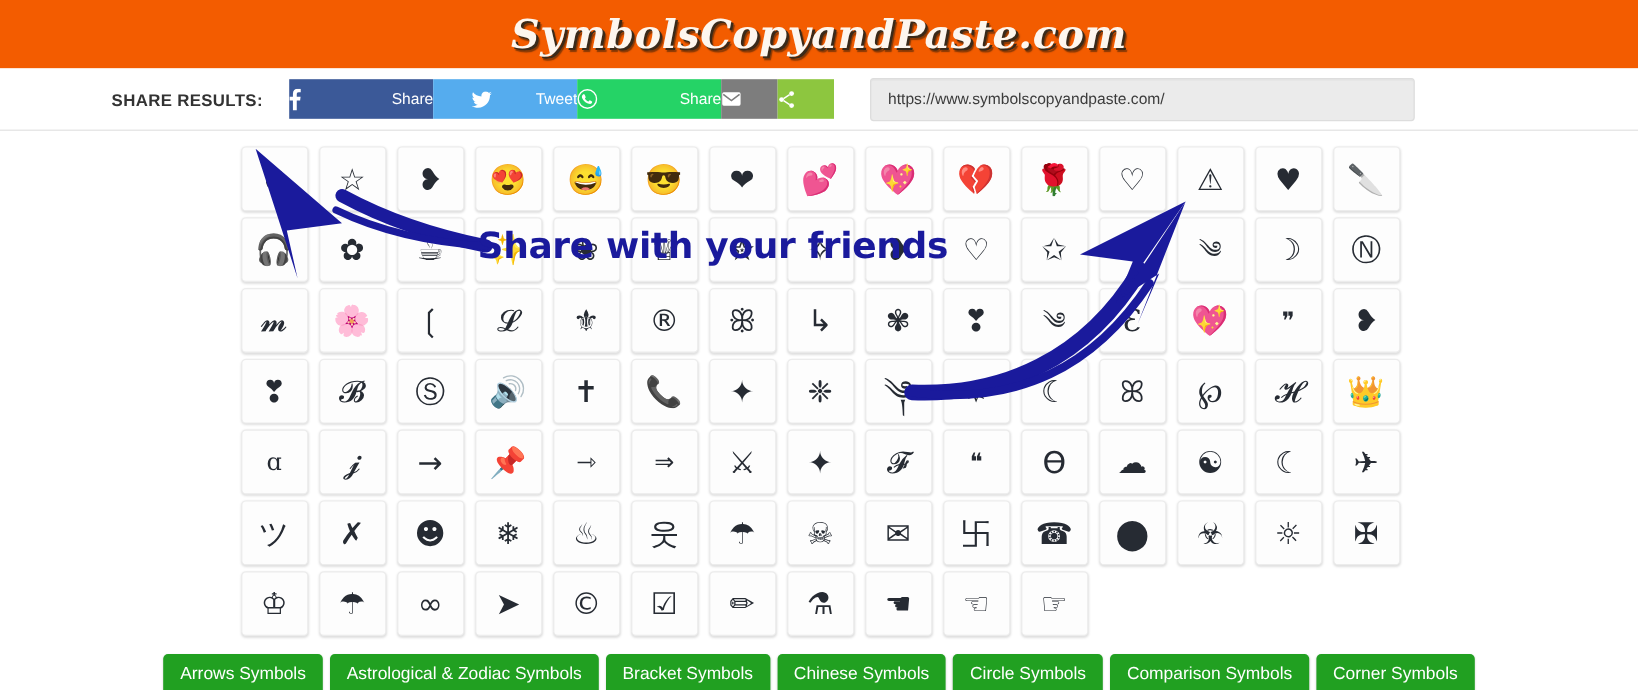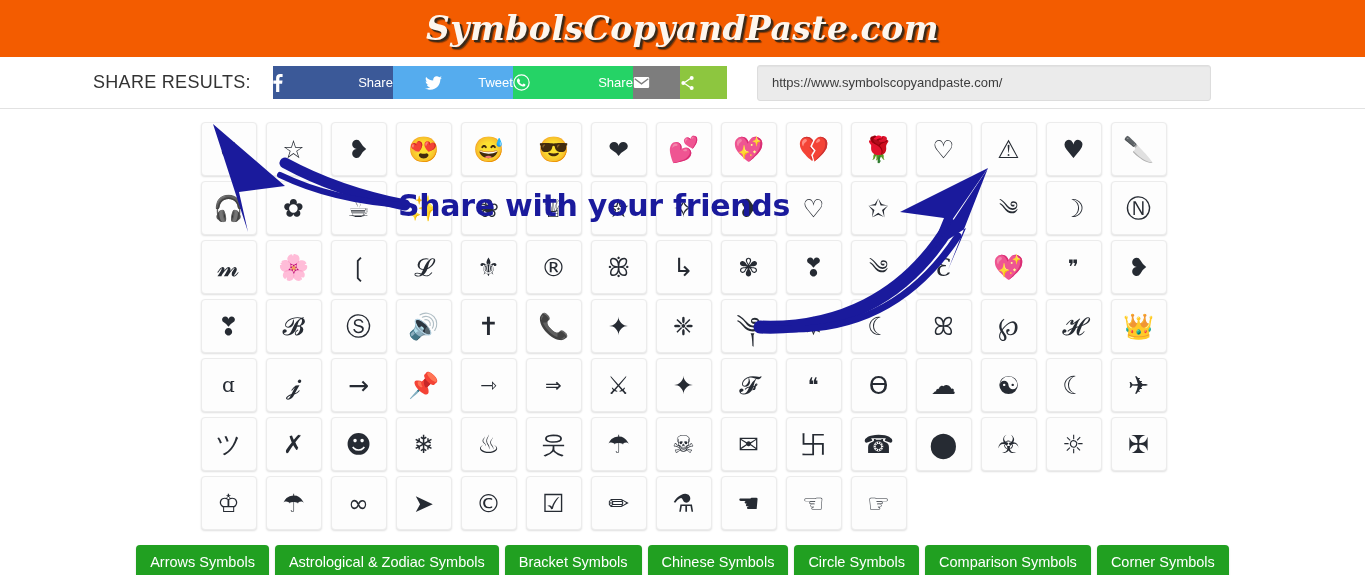--- a/index.html
+++ b/index.html
@@ -41,22 +41,22 @@
   .share-bar {
     height: 52px;
     background: #ffffff;
     border-bottom: 1px solid #e2e2e2;
     display: flex;
     align-items: center;
     padding-left: 93px;
     box-sizing: border-box;
   }
   .share-label {
-    font-size: 18px;
-    font-weight: normal;
+    font-size: 14px;
+    font-weight: bold;
     color: #333333;
     letter-spacing: .3px;
     margin-right: 22px;
     white-space: nowrap;
   }
   .share-buttons {
     display: flex;
     height: 33px;
     align-items: stretch;
   }

